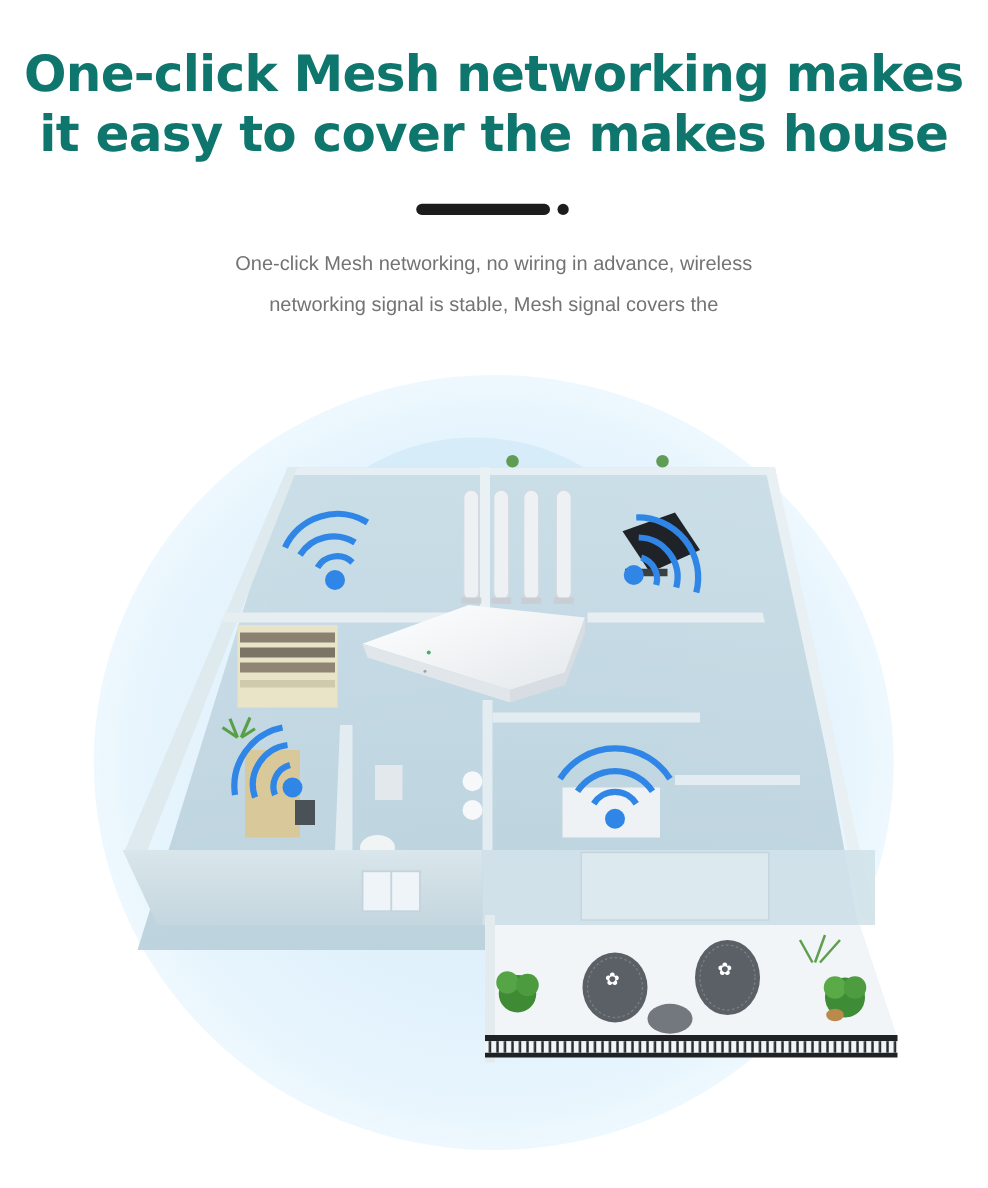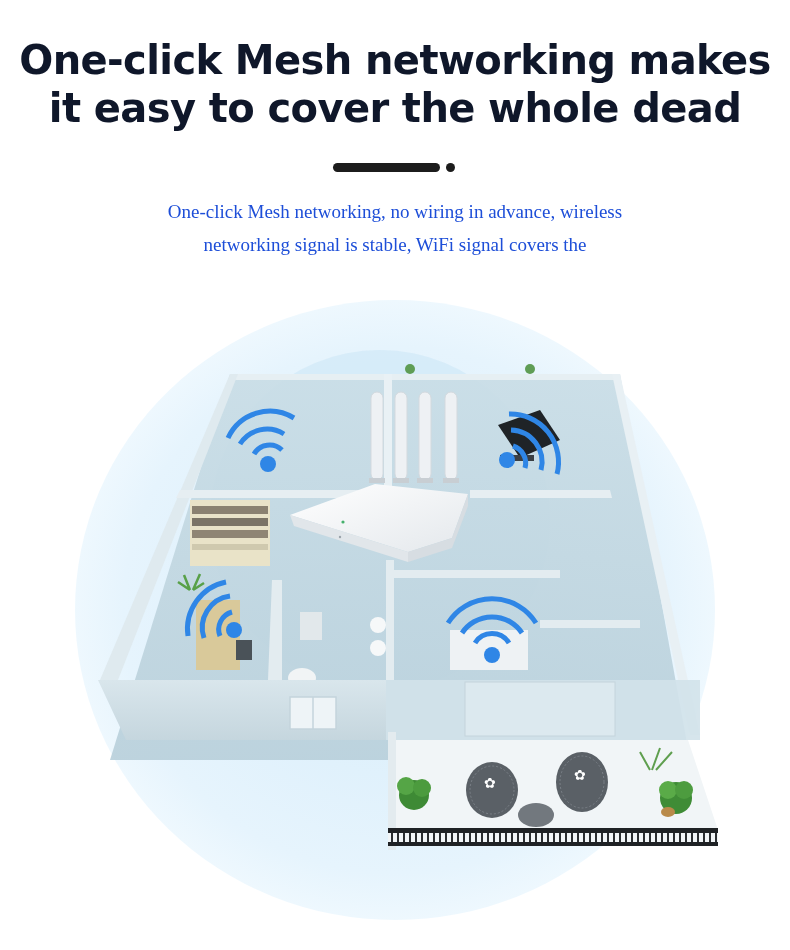--- a/index.html
+++ b/index.html
@@ -3,54 +3,54 @@
   <meta charset="utf-8">
   <style>
     * { box-sizing: border-box; margin: 0; padding: 0; }
     html, body { width: 790px; height: 950px; background: #ffffff; overflow: hidden; }
     body { position: relative; font-family: "DejaVu Sans", sans-serif; color: #111; }
 
     .headline {
       position: absolute; left: 0; top: 36px; width: 790px;
       text-align: center; font-family: "DejaVu Sans", sans-serif;
       font-weight: bold; font-size: 40px; line-height: 48px; letter-spacing: -0.6px;
-      color: #0f172a;
+      color: #0f766e;
     }
     .headline span { display: block; }
 
     .divider { position: absolute; top: 163px; left: 333px; width: 130px; height: 9px; }
     .divider .bar { position: absolute; left: 0; top: 0; width: 107px; height: 9px; border-radius: 5px; background: #1c1c1c; }
     .divider .dot { position: absolute; left: 113px; top: 0; width: 9px; height: 9px; border-radius: 50%; background: #1c1c1c; }
 
     .subtitle {
       position: absolute; left: 30px; top: 195px; width: 730px;
-      text-align: center; font-family: Liberation Serif, serif;
-      font-size: 19px; line-height: 33px; color: #1d4ed8;
+      text-align: center; font-family: Liberation Sans, sans-serif;
+      font-size: 16px; line-height: 33px; color: #737373;
     }
     .subtitle span { display: block; }
 
     .illustration { position: absolute; left: 0; top: 290px; width: 790px; height: 660px; }
     .illustration svg { position: absolute; left: 0; top: 0; }
   </style>
 </head>
 <body>
 
 <h1 class="headline">
   <span>One-click Mesh networking makes</span>
-  <span>it easy to cover the whole dead</span>
+  <span>it easy to cover the makes house</span>
 </h1>
 
 <div class="divider">
   <div class="bar"></div>
   <div class="dot"></div>
 </div>
 
 <p class="subtitle">
   <span>One-click Mesh networking, no wiring in advance, wireless</span>
-  <span>networking signal is stable, WiFi signal covers the</span>
+  <span>networking signal is stable, Mesh signal covers the</span>
 </p>
 
 <div class="illustration">
   <svg width="790" height="660" viewBox="0 290 790 660" xmlns="http://www.w3.org/2000/svg">
     <defs>
       <radialGradient id="outerGlow" cx="50%" cy="50%" r="50%">
         <stop offset="0%" stop-color="#d6ecfa"></stop>
         <stop offset="85%" stop-color="#e6f4fd"></stop>
         <stop offset="100%" stop-color="#eef8fe"></stop>
       </radialGradient>

